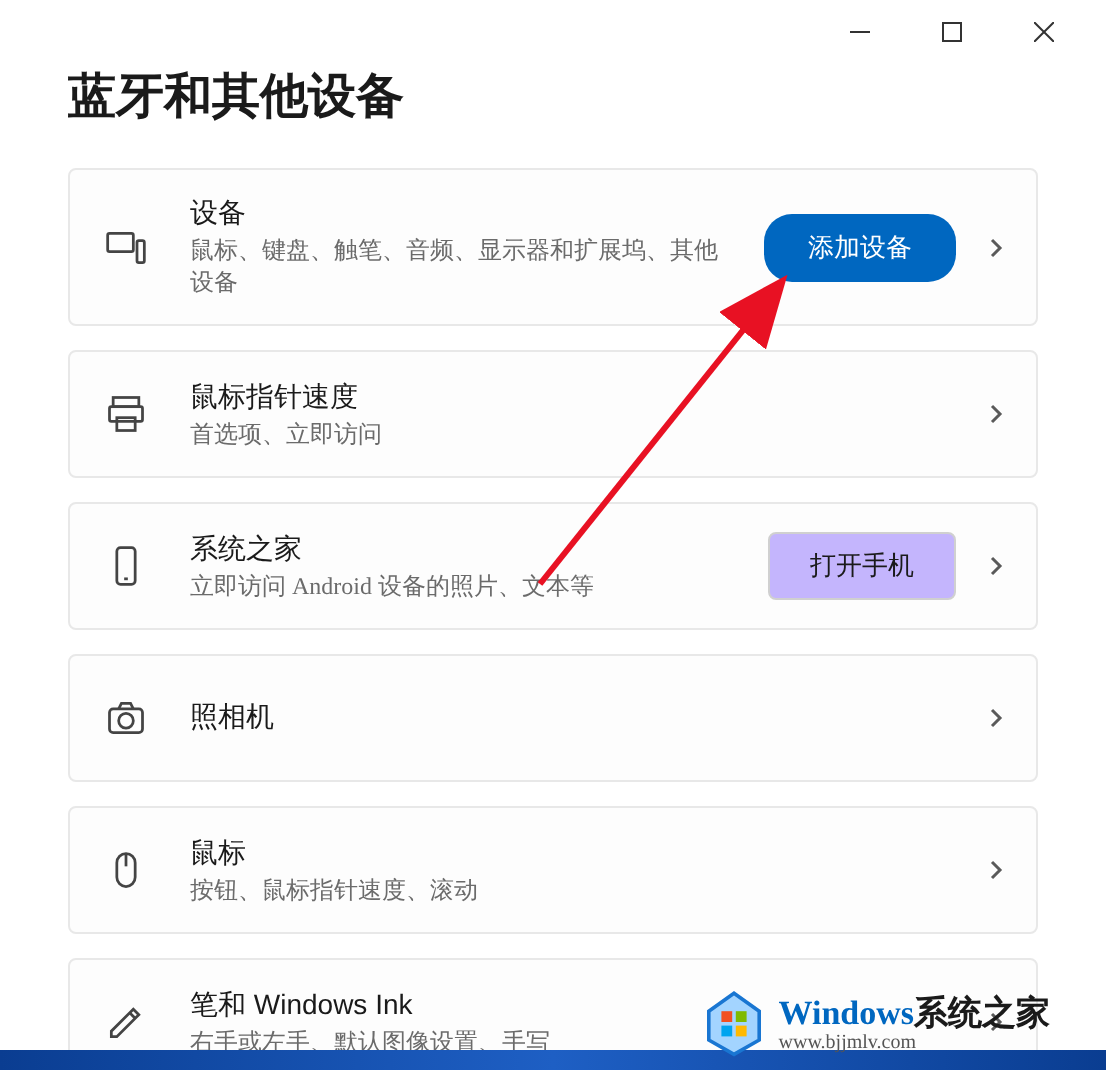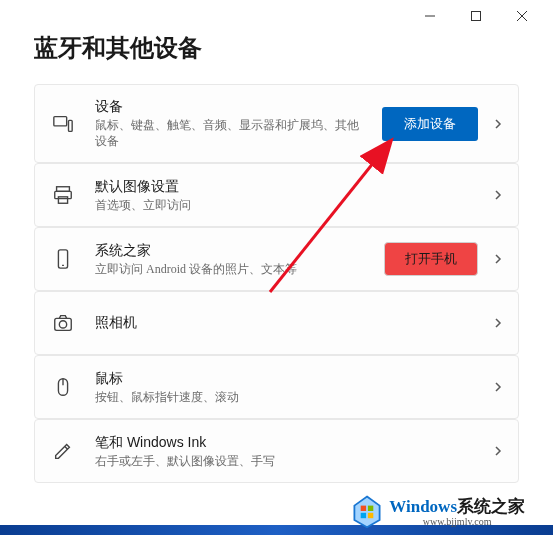--- a/index.html
+++ b/index.html
@@ -38,21 +38,21 @@
       padding: 0 34px 20px 34px;
       color: #1a1a1a;
     }
     .content {
       padding: 0 34px;
     }
     .card {
       background: #fdfdfd;
       border: 1px solid #e8e8e8;
       border-radius: 4px;
-      margin-bottom: 0;
+      margin-bottom: 12px;
       display: flex;
       align-items: center;
       padding: 12px 14px;
       min-height: 64px;
       cursor: pointer;
     }
     .card-icon {
       width: 28px;
       display: flex;
       align-items: center;
@@ -75,28 +75,28 @@
       line-height: 1.4;
       font-family: Liberation Serif, serif;
     }
     .card-action {
       margin-left: 12px;
     }
     .btn-primary {
       background: #0067c0;
       color: #fff;
       border: none;
-      border-radius: 3px;
+      border-radius: 14px;
       padding: 8px 22px;
       font-size: 13px;
       cursor: pointer;
       font-family: inherit;
     }
     .btn-secondary {
-      background: #ef4444;
+      background: #c4b5fd;
       color: #1a1a1a;
       border: 1px solid #d0d0d0;
       border-radius: 4px;
       padding: 7px 20px;
       font-size: 13px;
       cursor: pointer;
       font-family: inherit;
       text-align: right;
     }
     .chevron {
@@ -131,21 +131,21 @@
       margin-right: 4px;
     }
     .wm-text-main {
       font-size: 17px;
       font-weight: 600;
       color: #1a1a1a;
     }
     .wm-text-sub {
       font-size: 10px;
       color: #555;
-      text-align: center;
+      text-align: left;
       margin-top: -2px;
     }
     .taskbar-strip {
       position: absolute;
       bottom: 0;
       left: 0;
       right: 0;
       height: 10px;
       background: linear-gradient(to right, #0a3d91, #1e5fc4, #0a3d91);
       z-index: 8;
@@ -202,21 +202,21 @@
 
     <div class="card">
       <div class="card-icon">
         <svg width="22" height="22" viewBox="0 0 24 24" fill="none" stroke="#444" stroke-width="1.5">
           <rect x="5" y="3" width="14" height="5"></rect>
             <rect x="3" y="8" width="18" height="8" rx="1"></rect>
             <rect x="7" y="14" width="10" height="7"></rect>
         </svg>
       </div>
       <div class="card-body">
-        <div class="card-title">默认图像设置</div>
+        <div class="card-title">鼠标指针速度</div>
         <div class="card-sub">首选项、立即访问</div>
       </div>
       <div class="chevron">
         <svg width="12" height="12" viewBox="0 0 12 12">
             <path d="M4 2 L8 6 L4 10" fill="none" stroke="#5a5a5a" stroke-width="1.5"></path>
           </svg>
       </div>
     </div>
 
     <div class="card">

